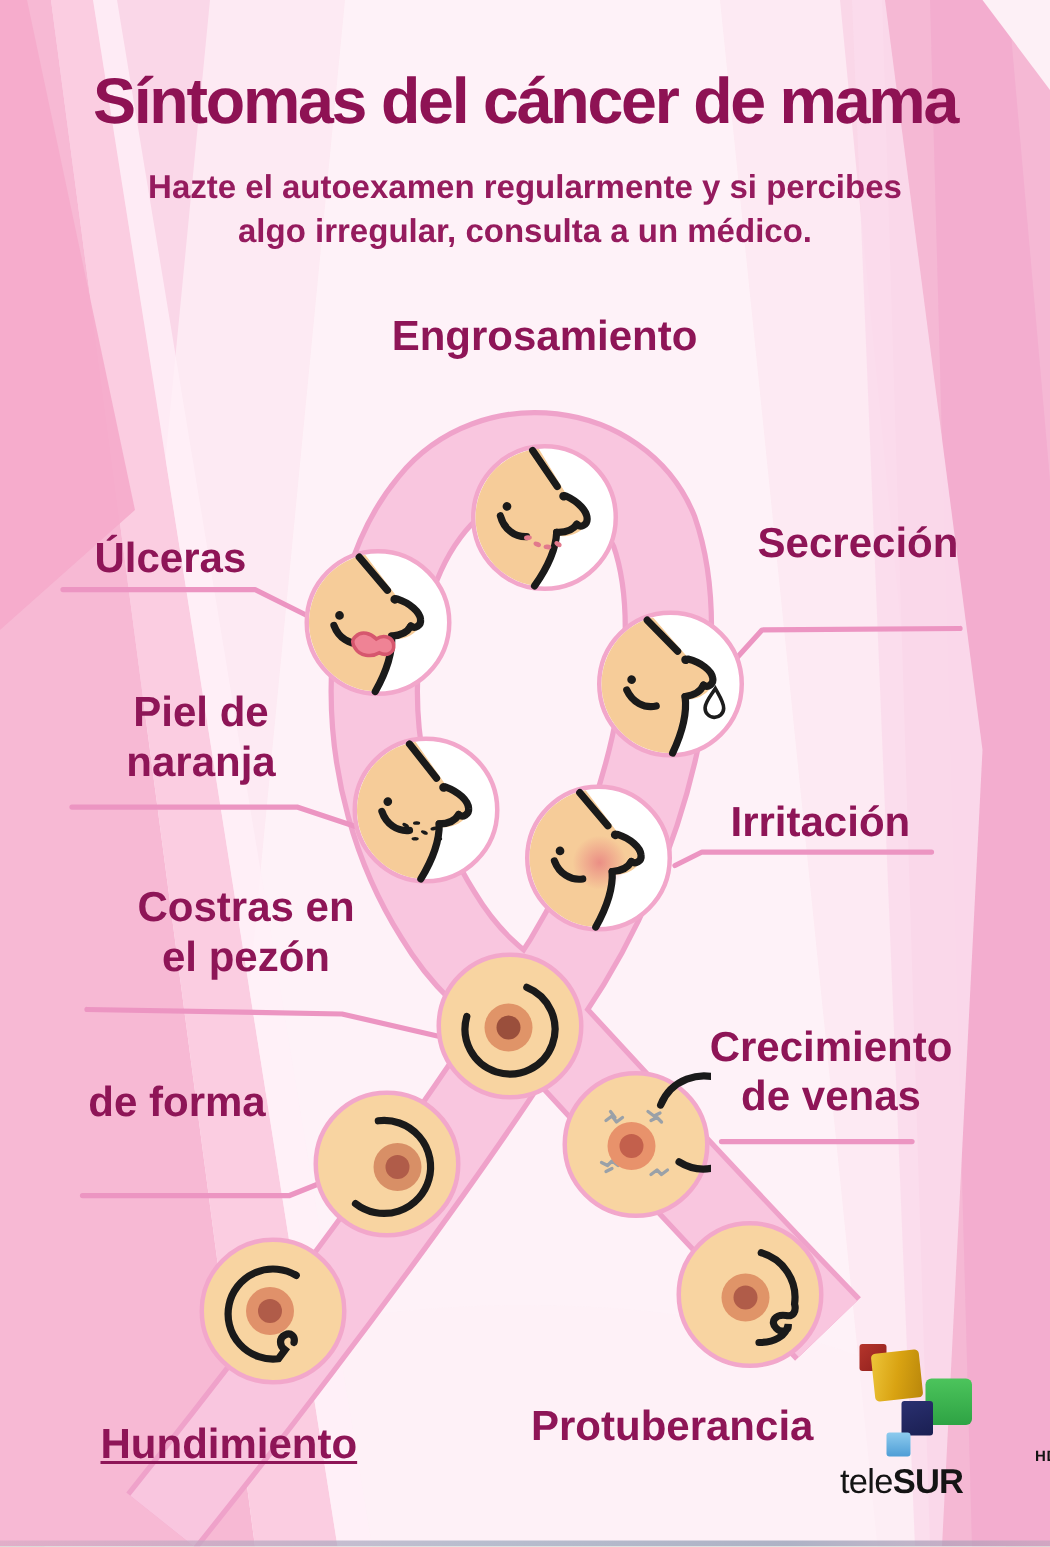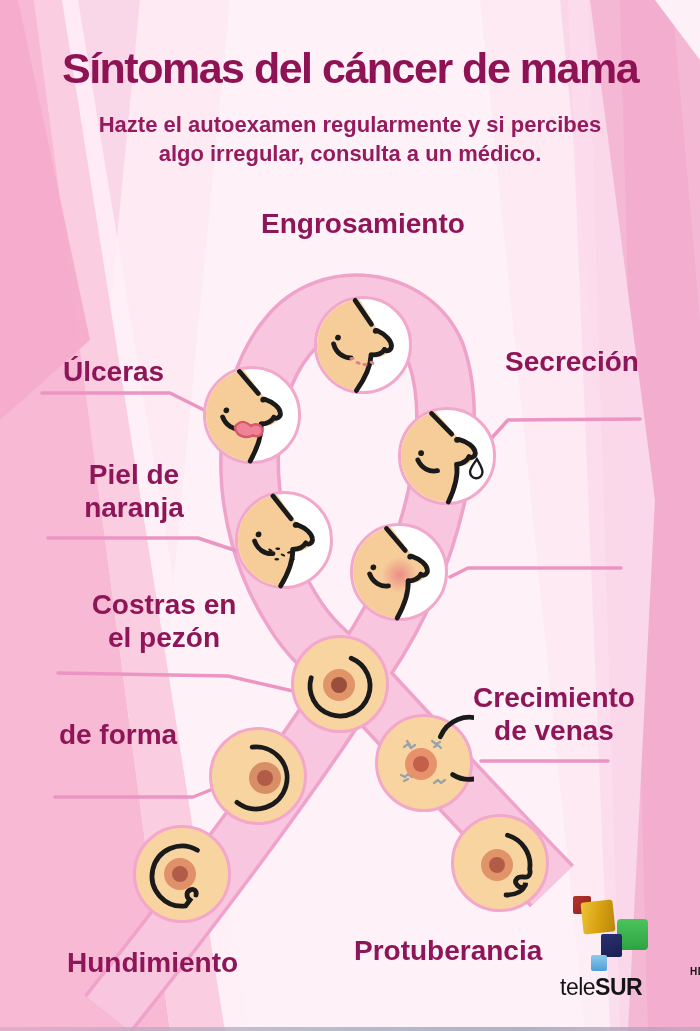--- a/index.html
+++ b/index.html
@@ -250,36 +250,39 @@
 
   <div class="lbl centered" style="left:572px;top:345px;">
     <span style="display:block">Secreción</span>
   </div>
 
   <div class="lbl centered" style="left:134px;top:458px;">
     <span style="display:block">Piel de</span>
     <span style="display:block">naranja</span>
   </div>
 
+  <div class="lbl" style="left:487px;top:531px;">
+    <span>Irritación</span>
+  </div>
 
   <div class="lbl centered" style="left:164px;top:588px;">
     <span style="display:block">Costras en</span>
     <span style="display:block">el pezón</span>
   </div>
 
   <div class="lbl centered" style="left:118px;top:718px;">
     <span style="display:block">de forma</span>
   </div>
 
   <div class="lbl centered" style="left:554px;top:681px;">
     <span style="display:block">Crecimiento</span>
     <span style="display:block">de venas</span>
   </div>
 
-  <div class="lbl" style="left:67px;top:946px;">
+  <div class="lbl" style="left:67px;top:946px;text-decoration:underline;">
     <span>Hundimiento</span>
   </div>
 
   <div class="lbl" style="left:354px;top:934px;">
     <span>Protuberancia</span>
   </div>
 
   <div>
     <div class="logo-sq" style="left:573px;top:896px;width:18px;height:18px;border-radius:2px;background:linear-gradient(135deg,#b5352b,#8f1f1d);"></div>
     <div class="logo-sq" style="left:582px;top:901px;width:32px;height:32px;border-radius:3px;transform:rotate(-6deg);background:linear-gradient(105deg,#edc53a 0%,#d9a312 50%,#b8860b 100%);"></div>

